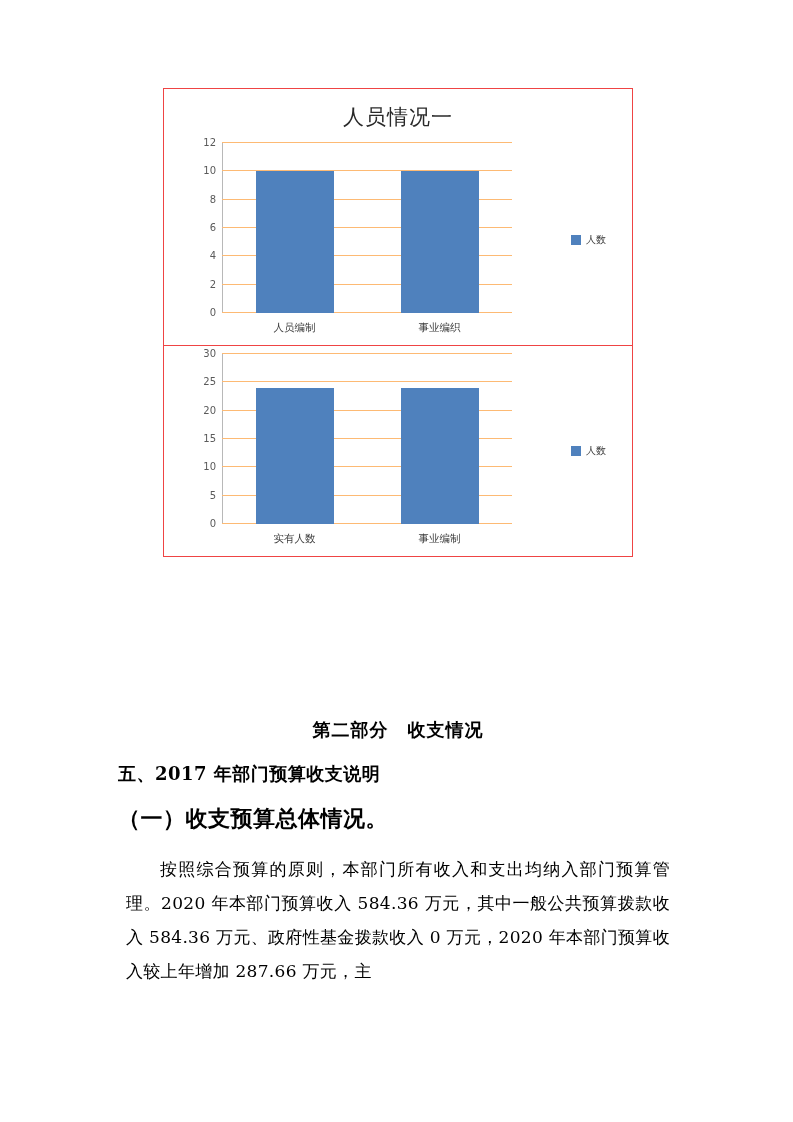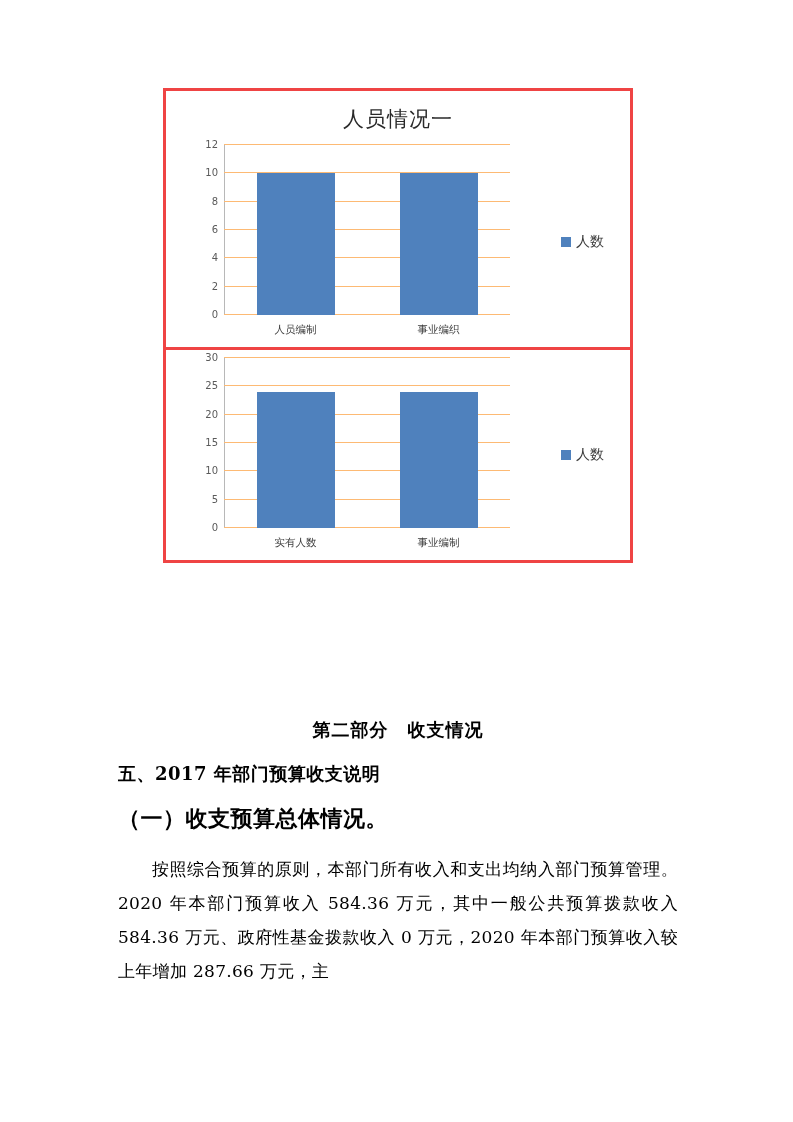--- a/index.html
+++ b/index.html
@@ -23,21 +23,21 @@
   }
 
   
   .chart-stack {
     position: absolute;
     left: 163px;
     top: 88px;
     width: 470px;
   }
   .chart-box {
-    border: 3px solid #ef4444;
+    border: 1px solid #ef4444;
     background: #ffffff;
     box-sizing: border-box;
     position: relative;
   }
   .chart-box + .chart-box {
     border-top: none;
   }
   .chart-title {
     text-align: center;
     font-family: "DejaVu Sans", sans-serif;
@@ -119,21 +119,21 @@
   }
   .legend {
     position: absolute;
     right: 26px;
     top: 50%;
     transform: translateY(-50%);
     display: flex;
     align-items: center;
     gap: 5px;
     font-family: Liberation Serif, serif;
-    font-size: 14px;
+    font-size: 10px;
     color: #3c3c3c;
   }
   .legend-swatch {
     width: 10px;
     height: 10px;
     background: #4f81bd;
     display: inline-block;
   }
 
   
@@ -163,21 +163,21 @@
     font-weight: bold;
     font-size: 22px;
     margin: 0 0 18px 0;
     letter-spacing: 0.5px;
   }
   .para {
     font-family: "DejaVu Serif", serif;
     font-size: 17px;
     line-height: 34px;
     text-indent: 34px;
-    margin: 0;
+    margin: 8px;
     text-align: justify;
     letter-spacing: 0.3px;
   }
 </style>
 </head>
 <body>
 
 <div class="page">
 
   <div class="chart-stack">

